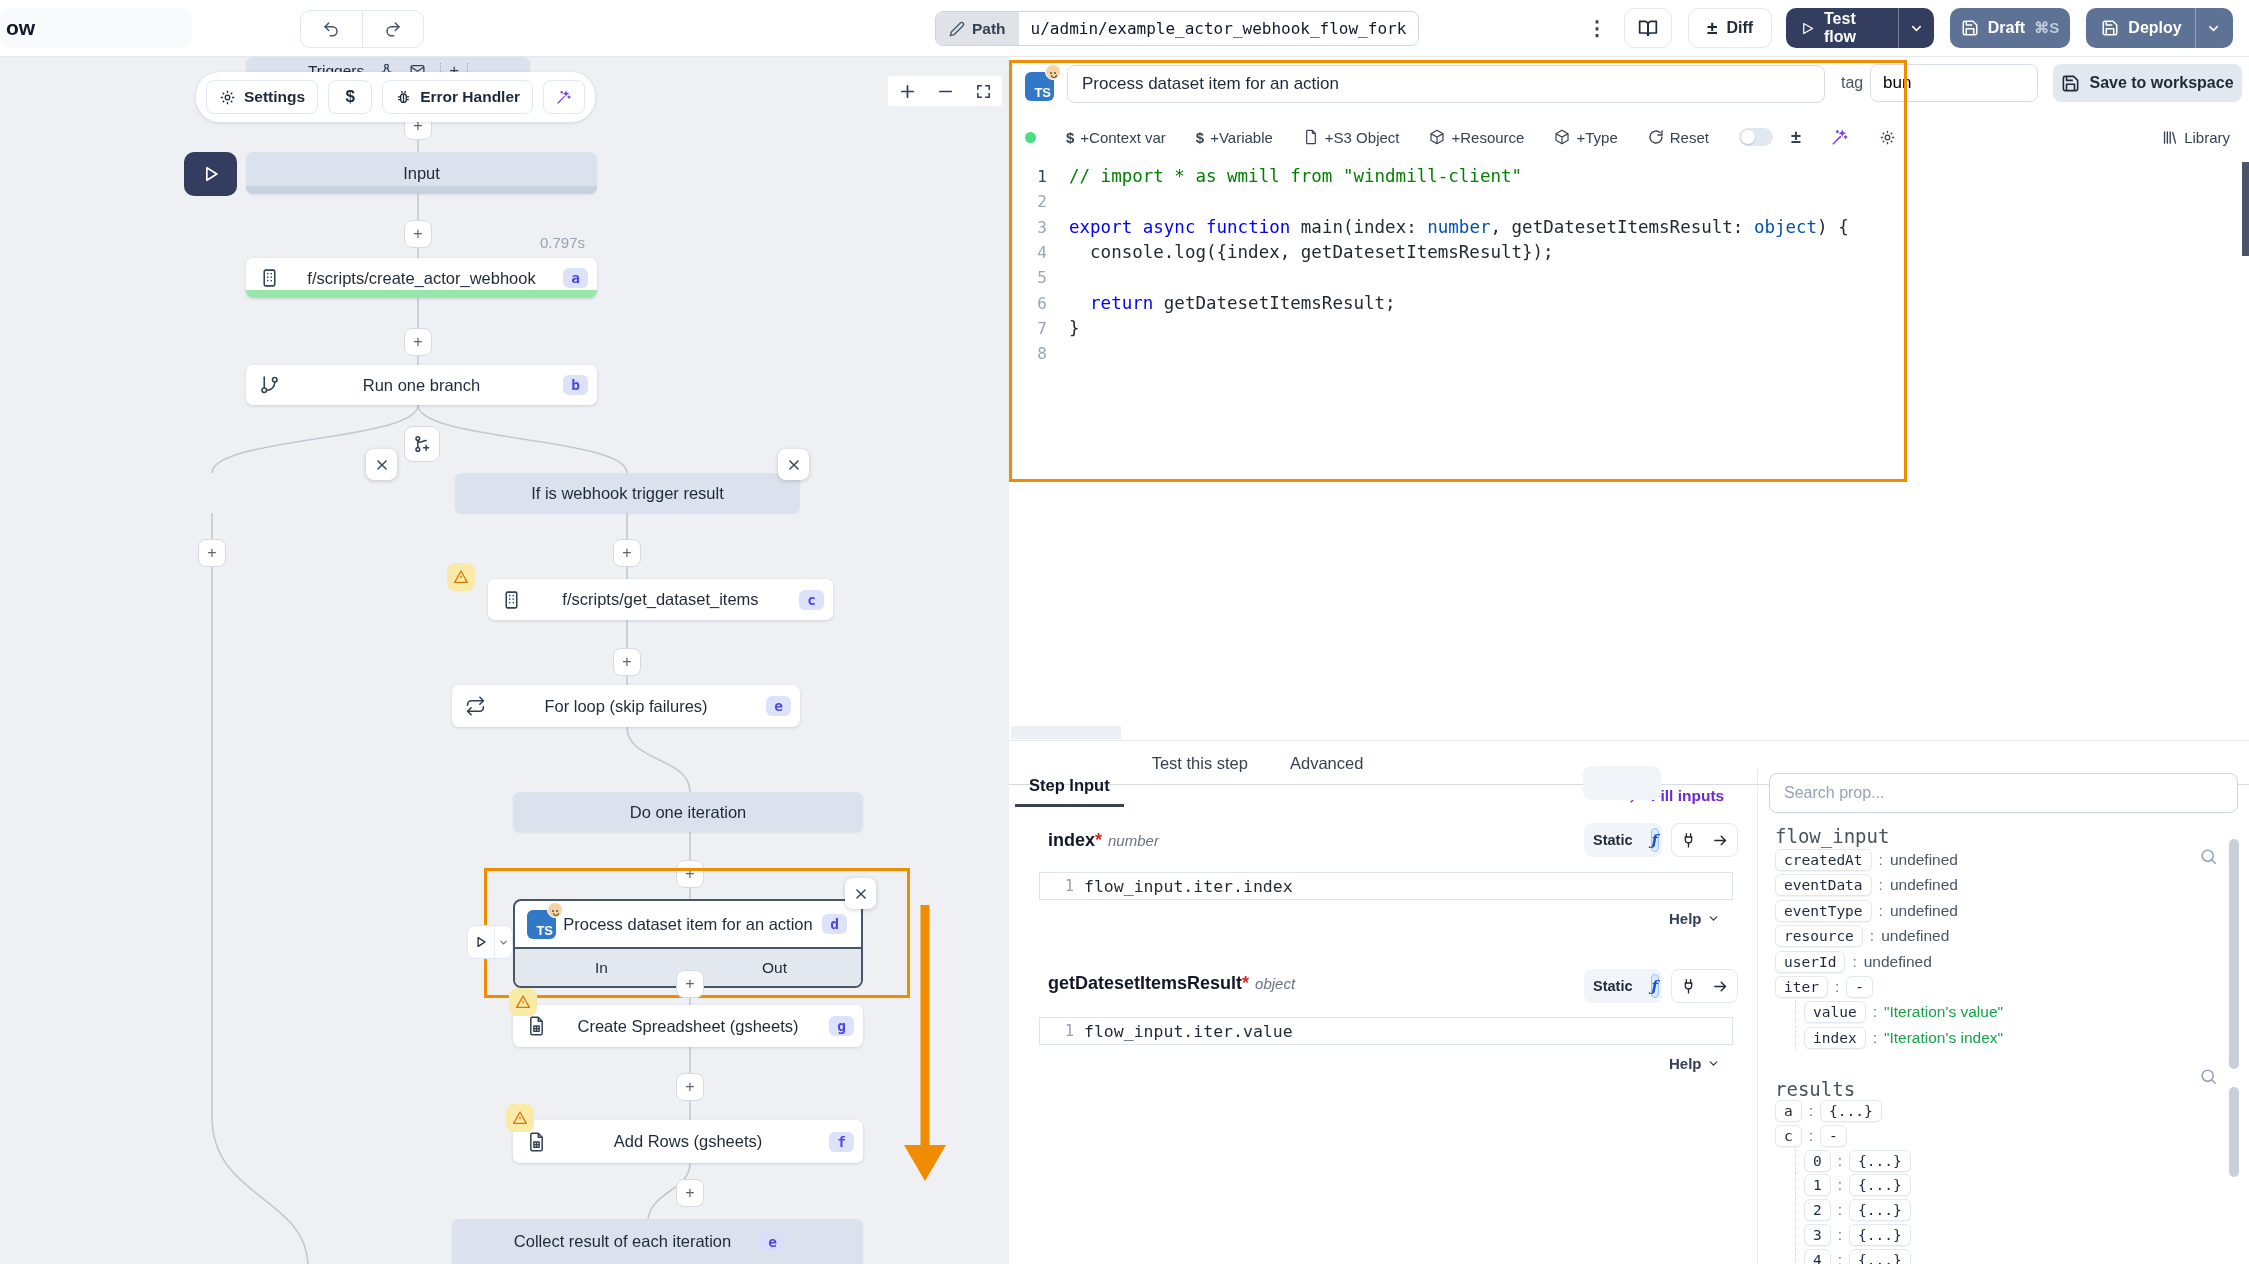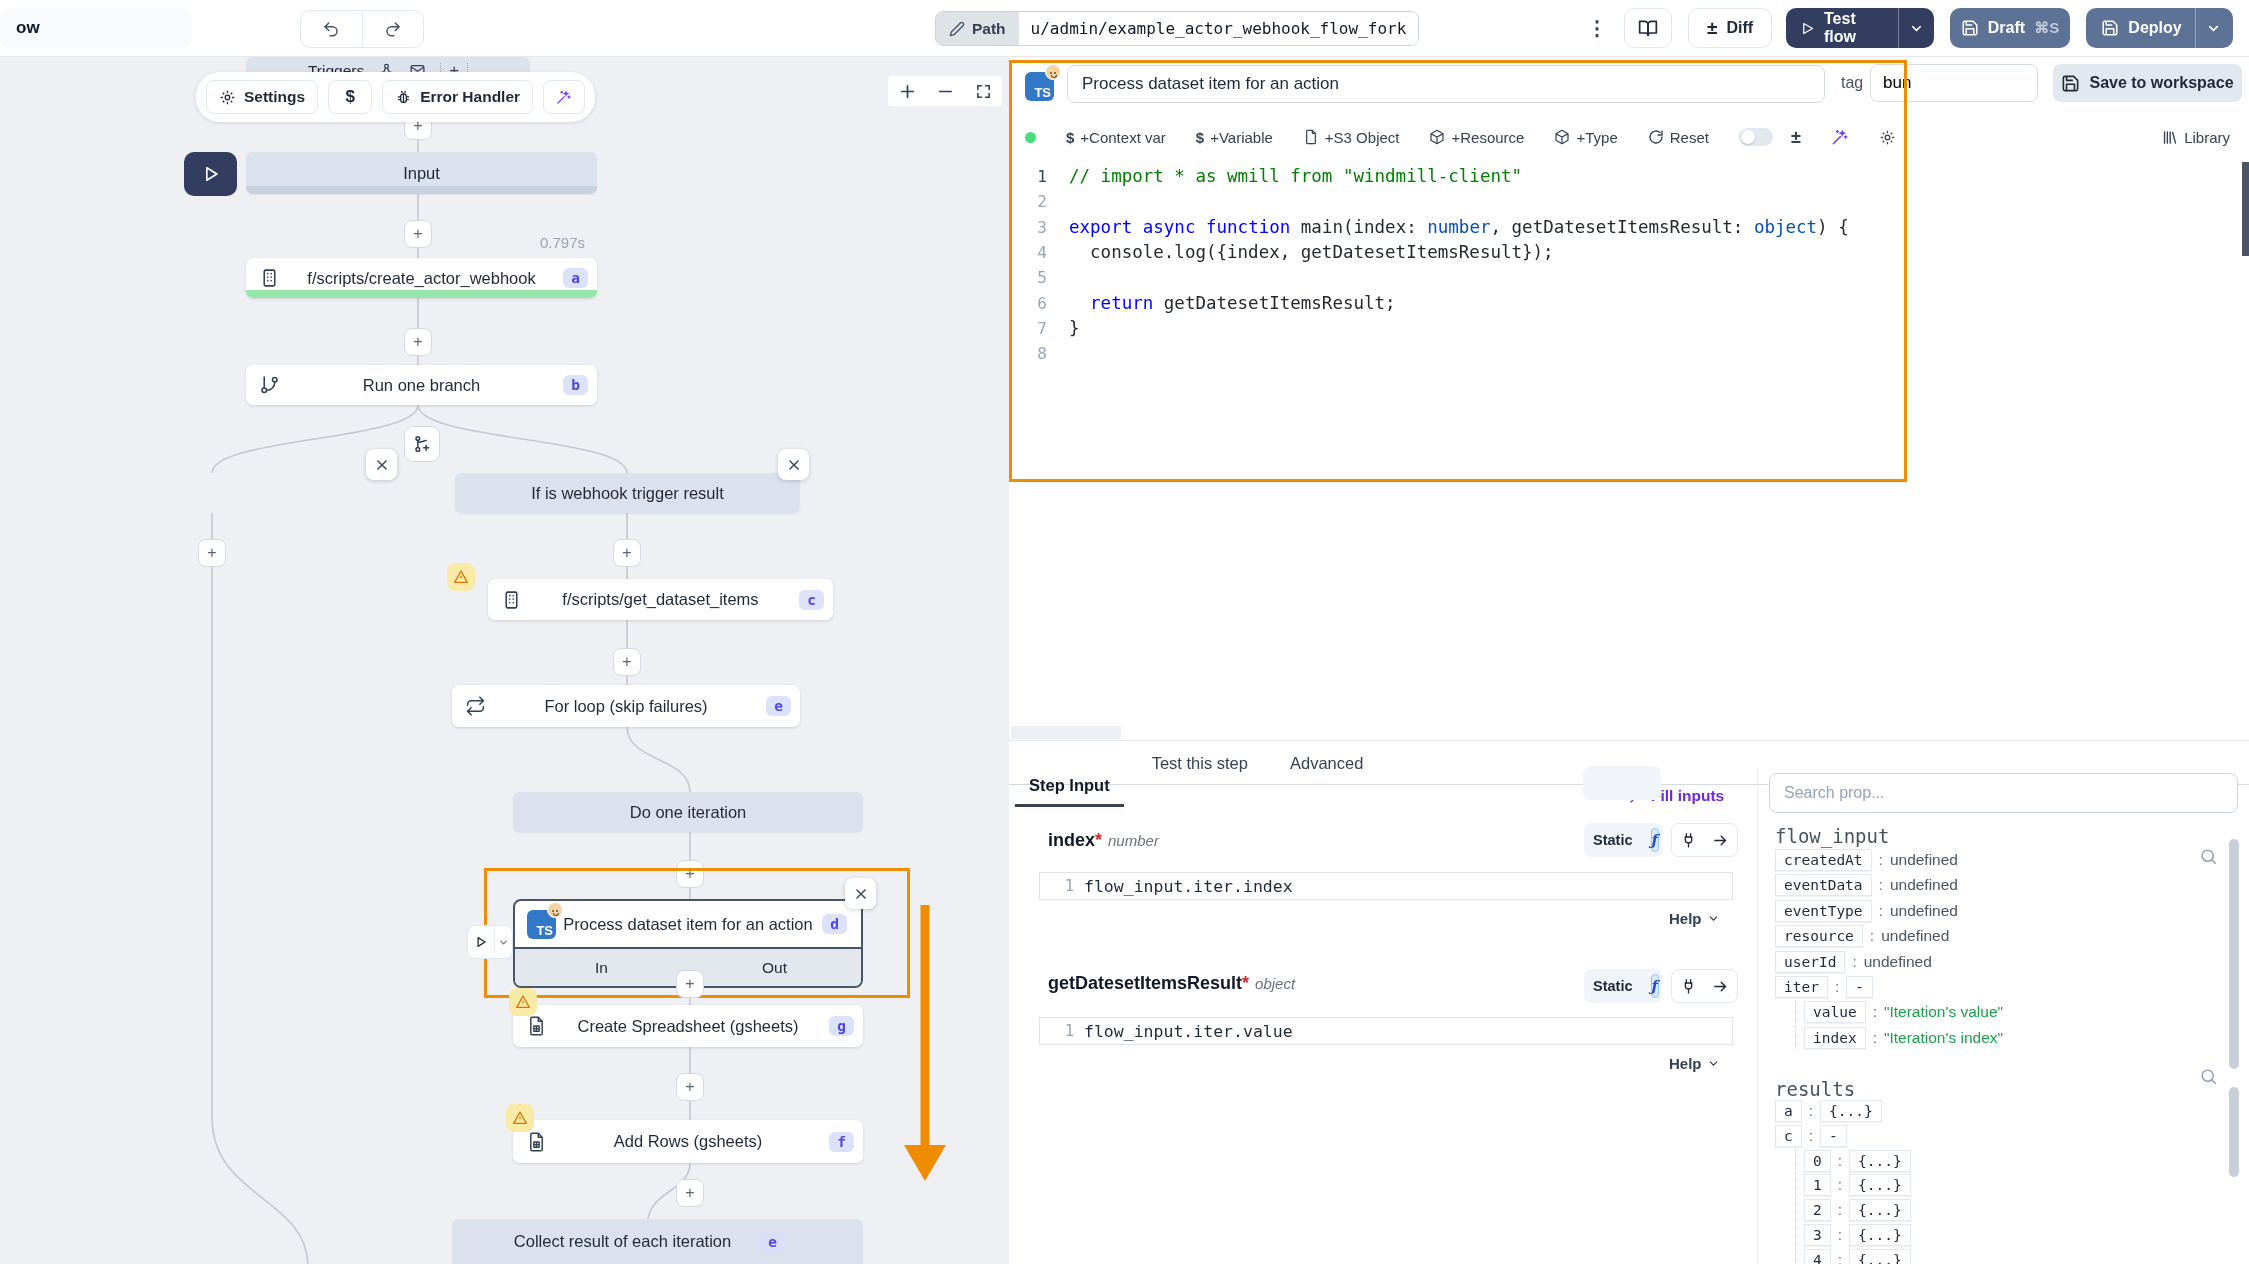--- a/index.html
+++ b/index.html
@@ -3,21 +3,21 @@
 <meta charset="utf-8">
 <style>
   * { box-sizing: border-box; margin: 0; padding: 0; }
   html,body { width:2249px; height:1264px; }
   body { font-family:"Liberation Sans",sans-serif; background:#fff; position:relative; overflow:hidden; color:#1f2937; }
   .abs { position:absolute; }
   svg { display:block; }
 
   
   .topbar { position:absolute; left:0; top:0; width:2249px; height:57px; background:#fff; border-bottom:1px solid #e6e8eb; z-index:20; }
-  .flow-label-box { position:absolute; left:0; top:8px; width:192px; height:40px; background:#f8fafc; border-radius:8px; display:flex; align-items:center; font-weight:700; font-size:17px; color:#111827; padding-left:16px; }
+  .flow-label-box { position:absolute; left:0; top:8px; width:192px; height:40px; background:#f8fafc; border-radius:8px; display:flex; align-items:center; font-weight:700; font-size:21px; color:#111827; padding-left:6px; }
   .btn { display:inline-flex; align-items:center; justify-content:center; gap:9px; border:1px solid #e2e8f0; border-radius:10px; background:#fff; color:#1f2937; font-weight:600; font-size:16px; }
   .btn-dark { background:#323d60; color:#fff; border:none; }
   .btn-slate { background:#5e7296; color:#fff; border:none; }
   .split-divider { width:1px; align-self:stretch; background:rgba(255,255,255,.35); }
   .undoredo { position:absolute; left:300px; top:10px; width:124px; height:38px; border:1px solid #e2e8f0; border-radius:10px; display:flex; overflow:hidden; background:#fff; }
   .undoredo > div { flex:1; display:flex; align-items:center; justify-content:center; color:#475569; }
   .undoredo > div:first-child { border-right:1px solid #e2e8f0; }
   .path-pill { position:absolute; left:935px; top:11px; height:35px; display:flex; align-items:stretch; border:1px solid #cbd5e1; border-radius:8px; overflow:hidden; }
   .path-left { display:flex; align-items:center; gap:7px; background:#dfe3e8; padding:0 13px; font-size:15.5px; font-weight:600; color:#334155; }
   .path-value { display:flex; align-items:center; background:#fff; padding:0 12px; font-family:"DejaVu Sans Mono",monospace; font-size:16px; color:#111827; }
@@ -81,21 +81,21 @@
   .expr .no { color:#9aa4b2; width:34px; text-align:right; margin-right:10px; font-size:15.5px; }
   .help { position:absolute; display:flex; align-items:center; gap:5px; font-weight:600; font-size:15px; color:#334155; }
   .col-sb { position:absolute; left:748px; top:712px; width:1px; height:495px; background:#e8eaee; }
 
   
   .search-prop { position:absolute; left:760px; top:716px; width:469px; height:40px; border:1px solid #cbd5e1; border-radius:8px; padding:0 14px; font-size:16px; outline:none; color:#334155; font-family:"Liberation Sans",sans-serif; }
   .search-prop::placeholder { color:#94a3b8; }
   .tree-h { position:absolute; left:766px; font-family:"DejaVu Sans Mono",monospace; font-size:19px; color:#47535f; }
   .tree-row { position:absolute; left:766px; height:24px; display:flex; align-items:center; gap:7px; font-size:15.5px; }
   .tree-row.ind { left:786px; border-left:1px dotted #d1d5db; padding-left:8px; }
-  .pill { display:inline-flex; align-items:center; border:1px solid #e2e8f0; border-radius:0; padding:0 8px; font-family:"DejaVu Sans Mono",monospace; font-size:14.5px; color:#1e293b; background:#fff; height:22px; box-shadow:0 1px 1px rgba(16,24,40,.05); }
+  .pill { display:inline-flex; align-items:center; border:1px solid #e2e8f0; border-radius:6px; padding:0 8px; font-family:"DejaVu Sans Mono",monospace; font-size:14.5px; color:#1e293b; background:#fff; height:22px; box-shadow:0 1px 1px rgba(16,24,40,.05); }
   .colon { color:#6b7280; }
   .v-undef { color:#4b5563; }
   .v-str { color:#16a34a; }
   .mag { position:absolute; left:1190px; color:#94a3b8; }
   .sb-thumb { position:absolute; left:1220px; width:10px; background:#c8cfd9; border-radius:5px; }
   .page-sb { position:absolute; left:2242px; top:162px; width:7px; height:94px; background:#4b5563; z-index:30; }
 </style>
 </head>
 <body>
 

